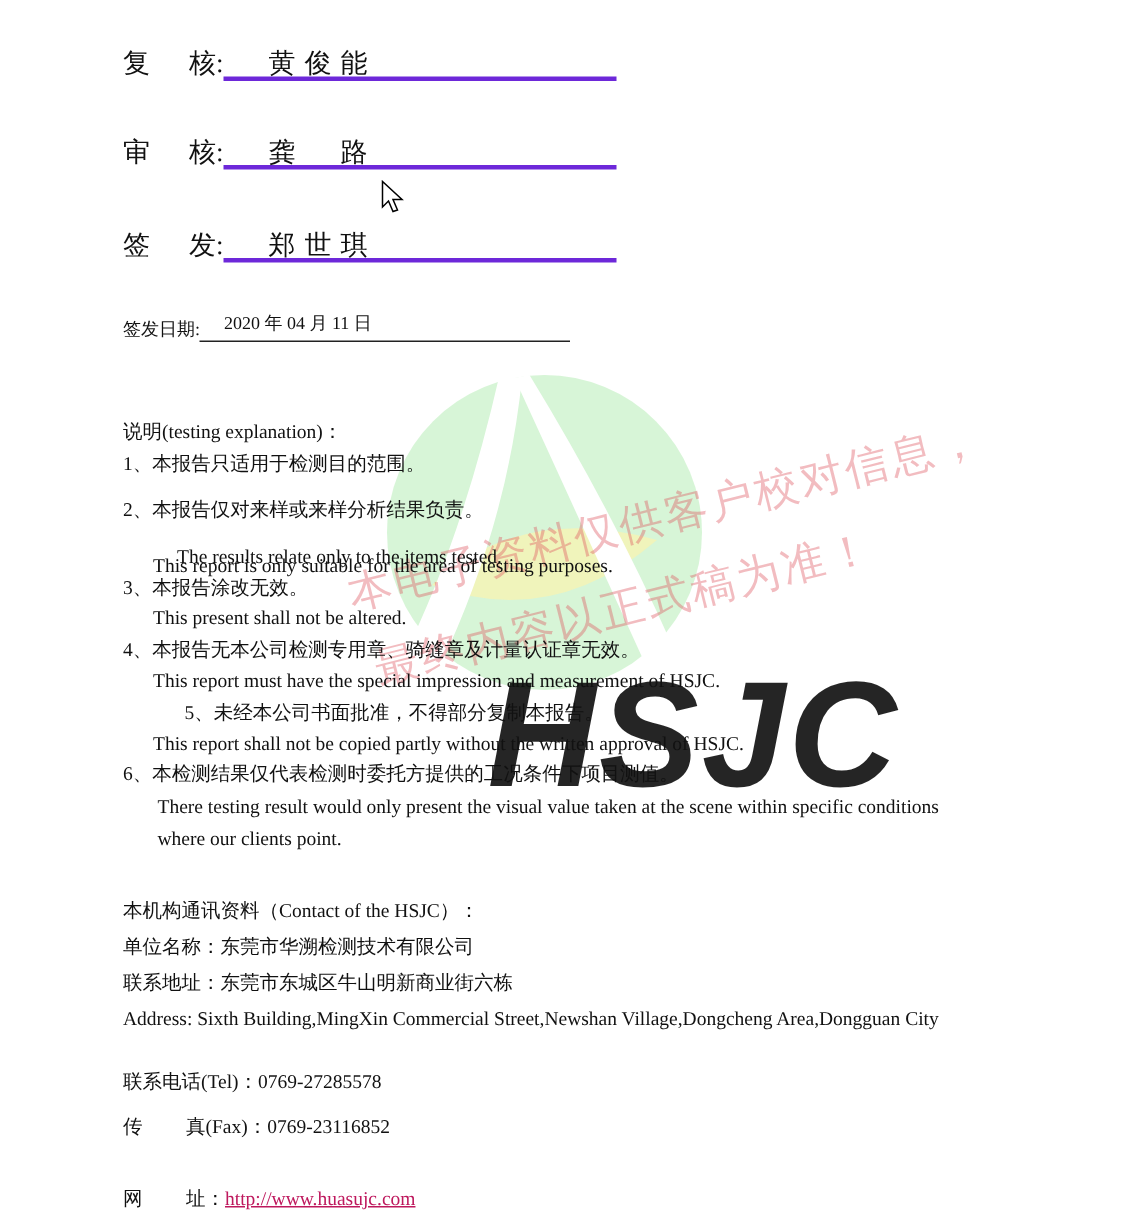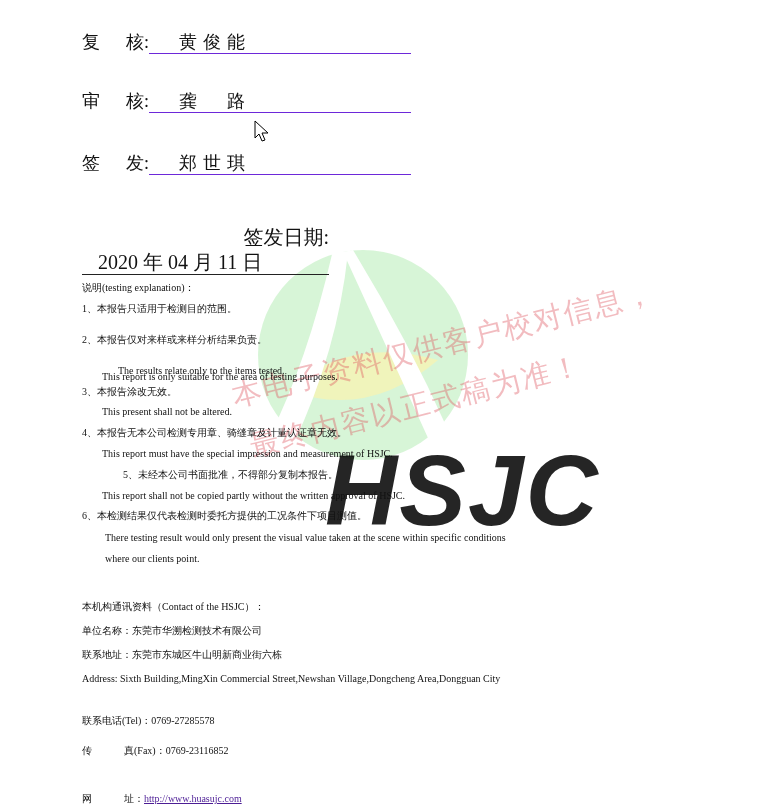--- a/index.html
+++ b/index.html
@@ -15,30 +15,30 @@
                line-height: 100px; opacity: 0.85; }
     .wm-red { font-family: "DejaVu Sans", sans-serif; color: rgba(220,80,90,0.38); font-size: 29px;
               transform-origin: left top; transform: rotate(-14deg); white-space: nowrap; letter-spacing: 2px; }
     .wm-red1 { left: 228px; top: 378px; }
     .wm-red2 { left: 246px; top: 428px; }
 
     
     .sig-row { position: absolute; left: 82px; font-size: 18px; height: 26px; display: flex; align-items: flex-end; }
     .sig-label1 { width: 44px; display: inline-block; }
     .sig-label2 { display: inline-block; }
-    .sig-value { display: inline-block; width: 262px; border-bottom: 1px solid #6d28d9; padding-left: 30px; box-sizing: border-box; letter-spacing: 6px; height: 22px; line-height: 20px; }
-    .date-row { position: absolute; left: 82px; top: 224px; font-size: 20px; display: flex; align-items: flex-end; flex-direction: column; }
+    .sig-value { display: inline-block; width: 262px; border-bottom: 3px solid #6d28d9; padding-left: 30px; box-sizing: border-box; letter-spacing: 6px; height: 22px; line-height: 20px; }
+    .date-row { position: absolute; left: 82px; top: 204px; font-size: 12px; display: flex; align-items: flex-end; }
     .date-value { display: inline-block; width: 247px; border-bottom: 1px solid #222; padding-left: 16px; box-sizing: border-box; height: 24px; line-height: 22px; }
 
-    .line { position: absolute; font-size: 10px; white-space: nowrap; line-height: 17px; }
+    .line { position: absolute; font-size: 13px; white-space: nowrap; line-height: 17px; }
     .ind { left: 102px; }
     .num { left: 82px; }
     .ind2 { left: 105px; }
 
-    .link { text-decoration: underline; color: #4c1d95; }
+    .link { text-decoration: underline; color: #be185d; }
 
     .cursor { position: absolute; left: 254px; top: 120px; width: 16px; height: 24px; }
   </style>
 </head>
 <body>
 
 <div class="page">
 
   <svg class="wm wm-logo" viewBox="0 0 230 230">
     <circle cx="115" cy="115" r="105" fill="#c9f2c9" opacity="0.75"></circle>

